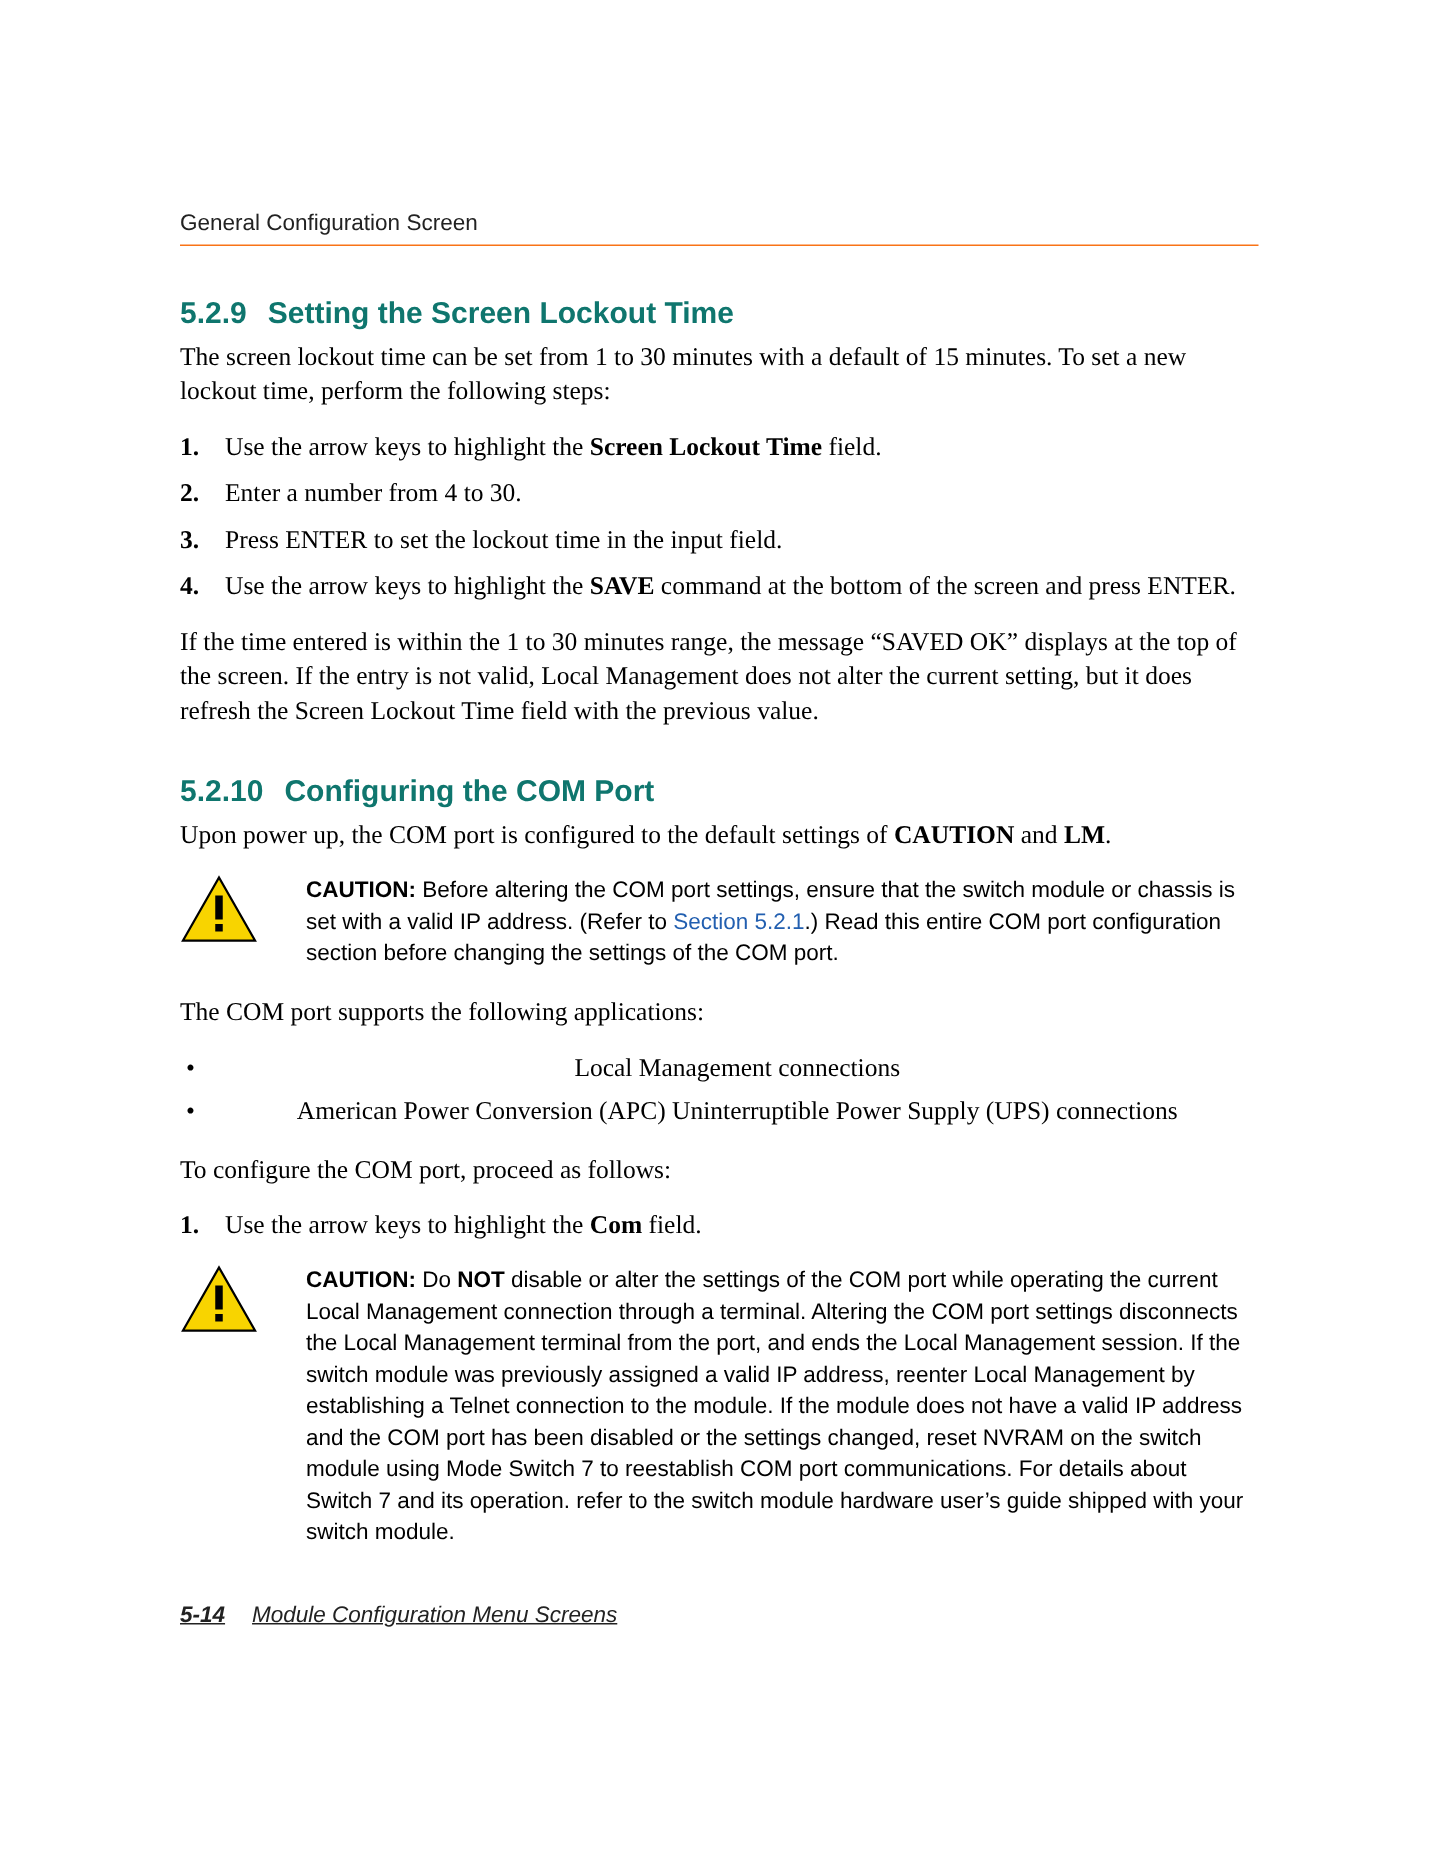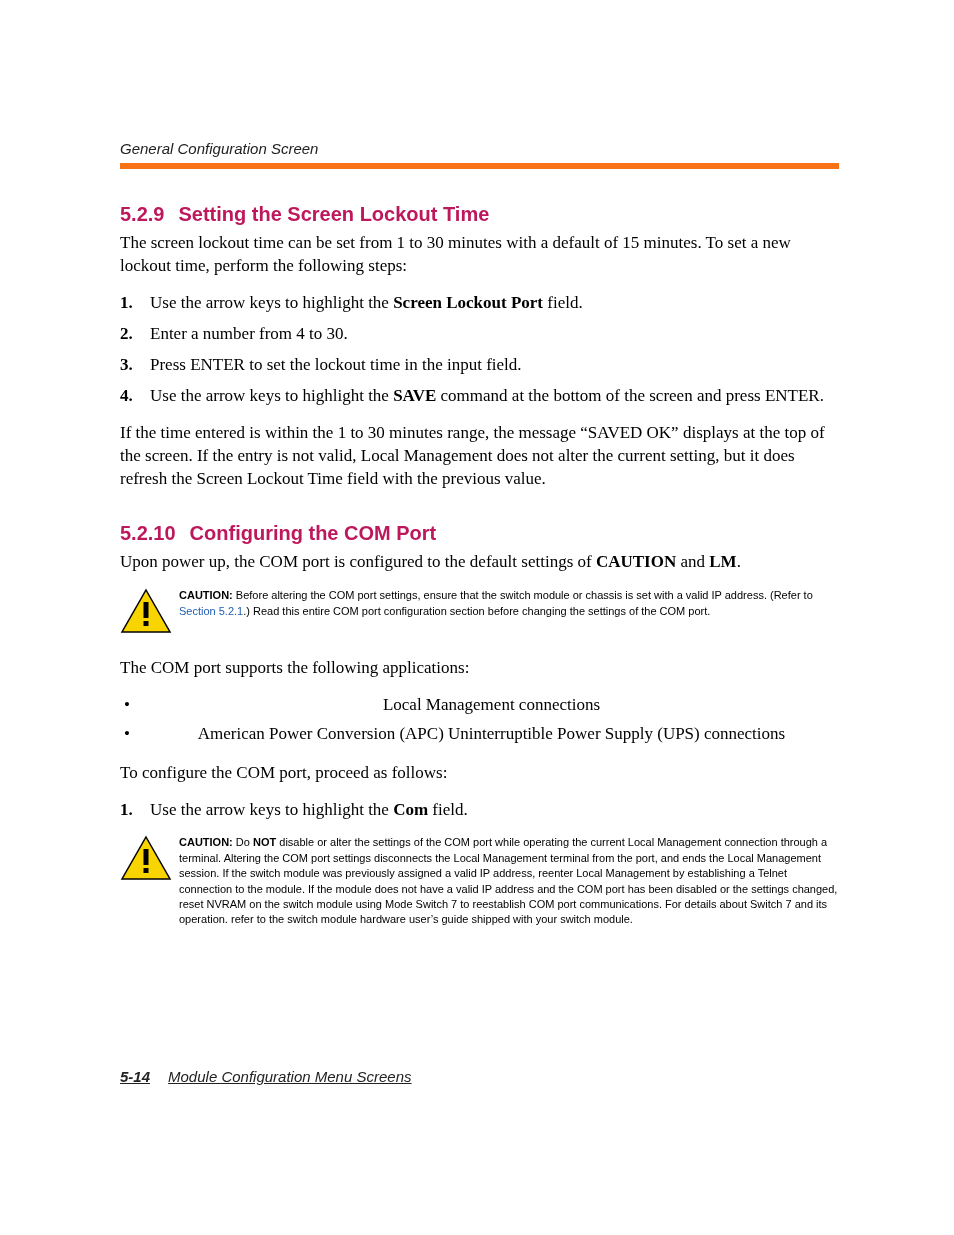--- a/index.html
+++ b/index.html
@@ -11,32 +11,31 @@
   }
   .page {
     width: 954px;
     height: 1235px;
     box-sizing: border-box;
     padding: 140px 115px 0 120px;
     position: relative;
   }
   .running-head {
     font-family: Arial, Helvetica, sans-serif;
-    font-style: italic;
     font-size: 15px;
     color: #222;
     padding-bottom: 6px;
-    border-bottom: 6px solid #f97316;
+    border-bottom: 1px solid #f97316;
     margin-bottom: 34px;
   }
   .h2 {
     font-family: Arial, Helvetica, sans-serif;
     font-weight: bold;
     font-size: 20px;
-    color: #be185d;
+    color: #0f766e;
     margin-bottom: 6px;
   }
   .h2 .secno { margin-right: 14px; }
   .body {
     font-size: 17px;
     line-height: 1.35;
     margin-bottom: 14px;
   }
   ol.steps {
     list-style: none;
@@ -73,24 +72,24 @@
   }
   ul.bullets > li::before {
     content: "•";
     position: absolute;
     left: 4px;
     top: 0;
     font-size: 17px;
   }
   .caution {
     display: flex;
-    gap: 7px;
+    gap: 32px;
     margin: 14px 0 18px 0;
     font-family: Arial, Helvetica, sans-serif;
-    font-size: 11px;
+    font-size: 15px;
     line-height: 1.4;
     color: #000;
     justify-content: space-between;
   }
   .caution .icon { flex: 0 0 52px; }
   .caution .text { flex: 1 1 auto; }
   .bold { font-weight: bold; }
   .link { color: #225fb0; }
   .footer {
     position: absolute;
@@ -112,21 +111,21 @@
   <div class="running-head">General Configuration Screen</div>
 
   <div class="h2">
     <span class="secno">5.2.9</span><span>Setting the Screen Lockout Time</span>
   </div>
 
   <div class="body">The screen lockout time can be set from 1 to 30 minutes with a default of 15 minutes. To set a new lockout time, perform the following steps:</div>
 
   <ol class="steps">
     <li>
-      <span>Use the arrow keys to highlight the </span><span class="bold">Screen Lockout Port</span><span> field.</span>
+      <span>Use the arrow keys to highlight the </span><span class="bold">Screen Lockout Time</span><span> field.</span>
     </li>
     <li>Enter a number from 4 to 30.</li>
     <li>Press ENTER to set the lockout time in the input field.</li>
     <li>
       <span>Use the arrow keys to highlight the </span><span class="bold">SAVE</span><span> command at the bottom of the screen and press ENTER.</span>
     </li>
   </ol>
 
   <div class="body">If the time entered is within the 1 to 30 minutes range, the message “SAVED OK” displays at the top of the screen. If the entry is not valid, Local Management does not alter the current setting, but it does refresh the Screen Lockout Time field with the previous value.</div>
 

